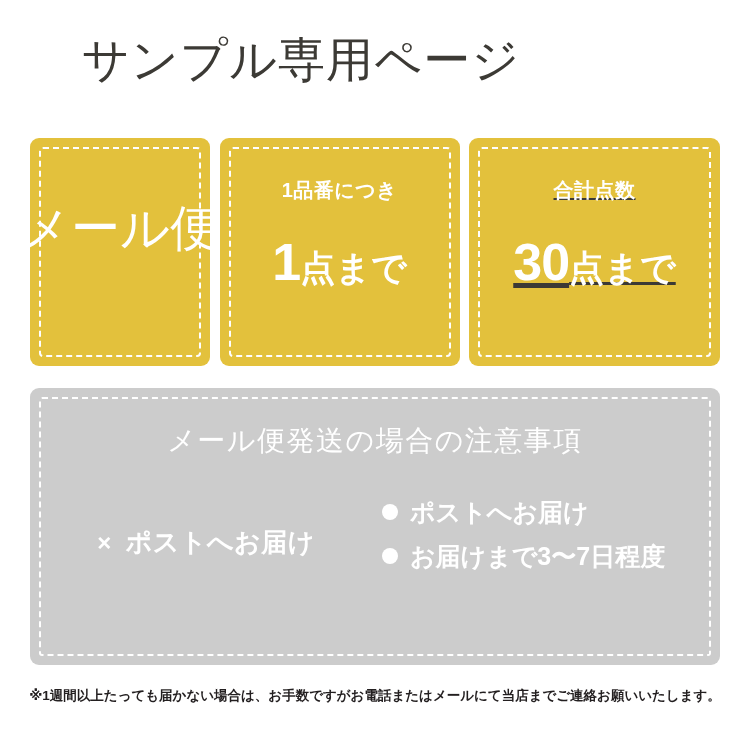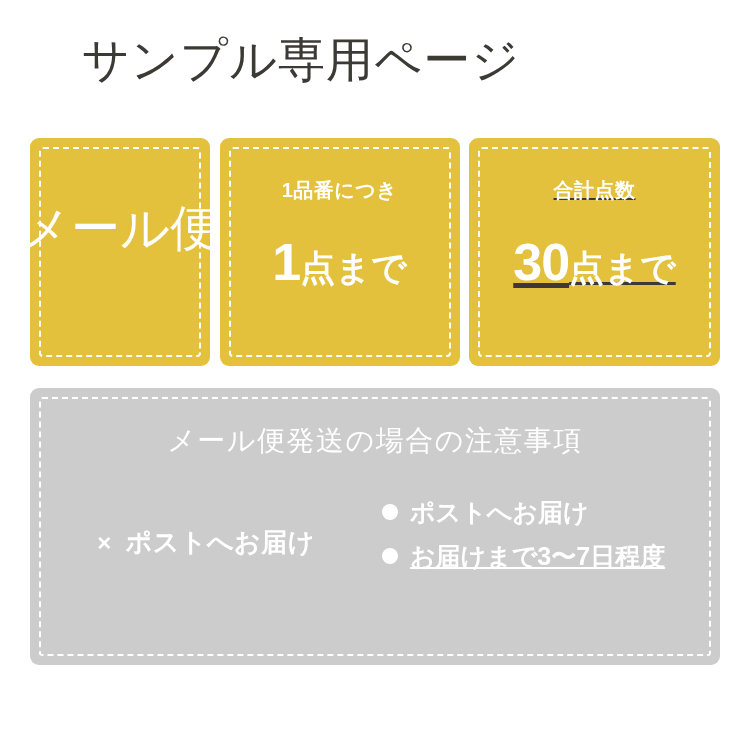--- a/index.html
+++ b/index.html
@@ -183,21 +183,21 @@
   .notice-right {
     flex: 1;
     padding-top: 4px;
     color: #ffffff;
   }
   .bullet-row {
     display: flex;
     align-items: flex-start;
     margin-bottom: 13px;
   }
-  .bullet-row:last-child { margin-bottom: 0; text-decoration: underline; }
+  .bullet-row:last-child { margin-bottom: 0; }
   .bullet-dot {
     flex: 0 0 auto;
     width: 16px;
     height: 16px;
     margin-top: 7px;
     margin-right: 12px;
     border-radius: 50%;
     background: #ffffff;
   }
   .bullet-text {
@@ -283,14 +283,15 @@
           <span class="bullet-dot"></span>
           <span class="bullet-text">
             <span class="ln">お届けまで3〜7日程度</span>
           </span>
         </div>
 
       </div>
     </div>
   </div>
 
+  <div class="footer-note">※1週間以上たっても届かない場合は、お手数ですがお電話またはメールにて当店までご連絡お願いいたします。</div>
 
 </div>
 
 </body></html>

